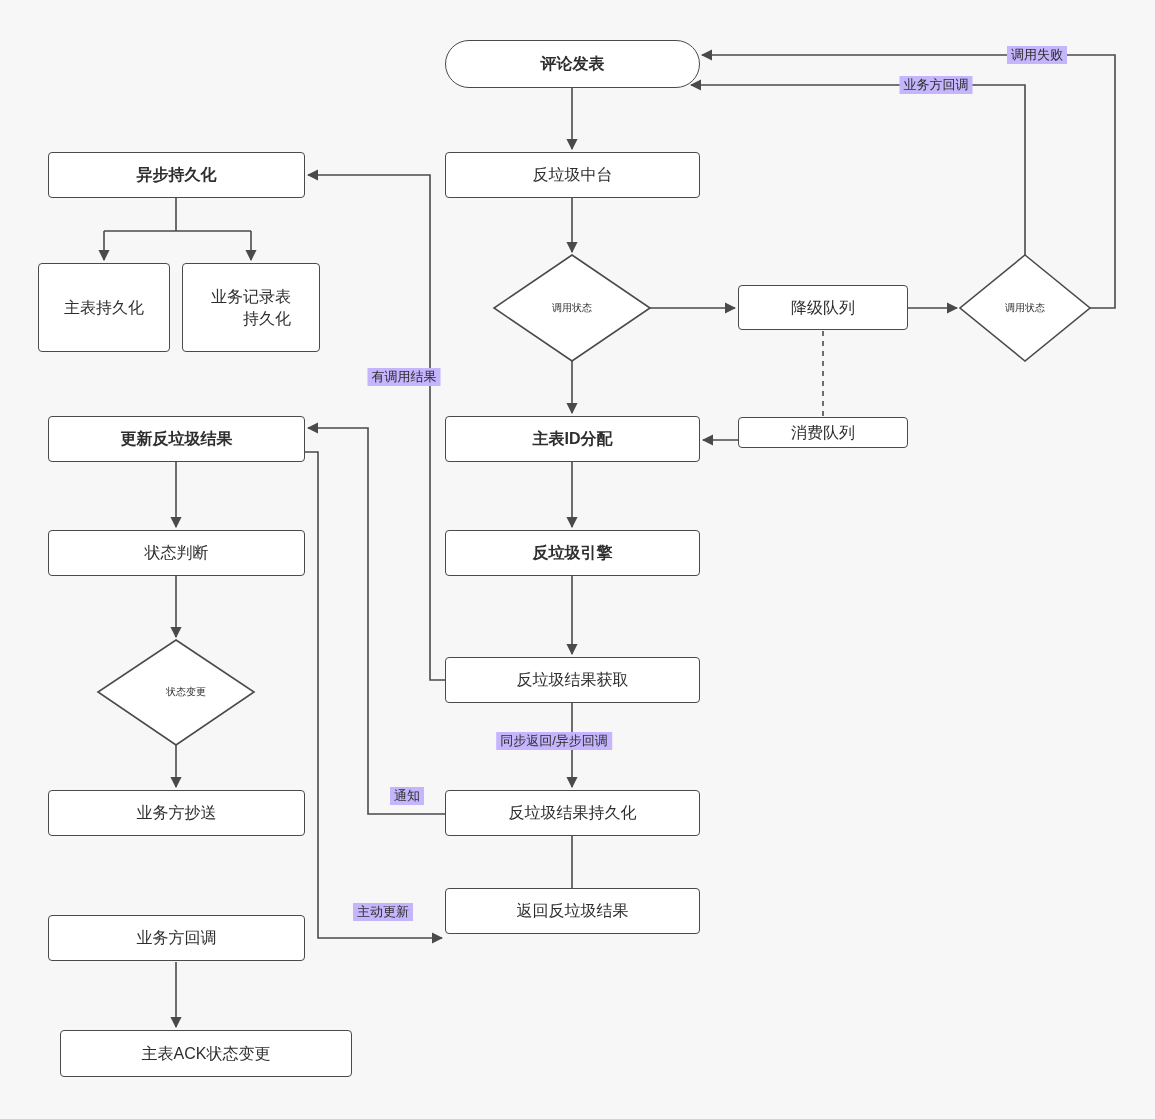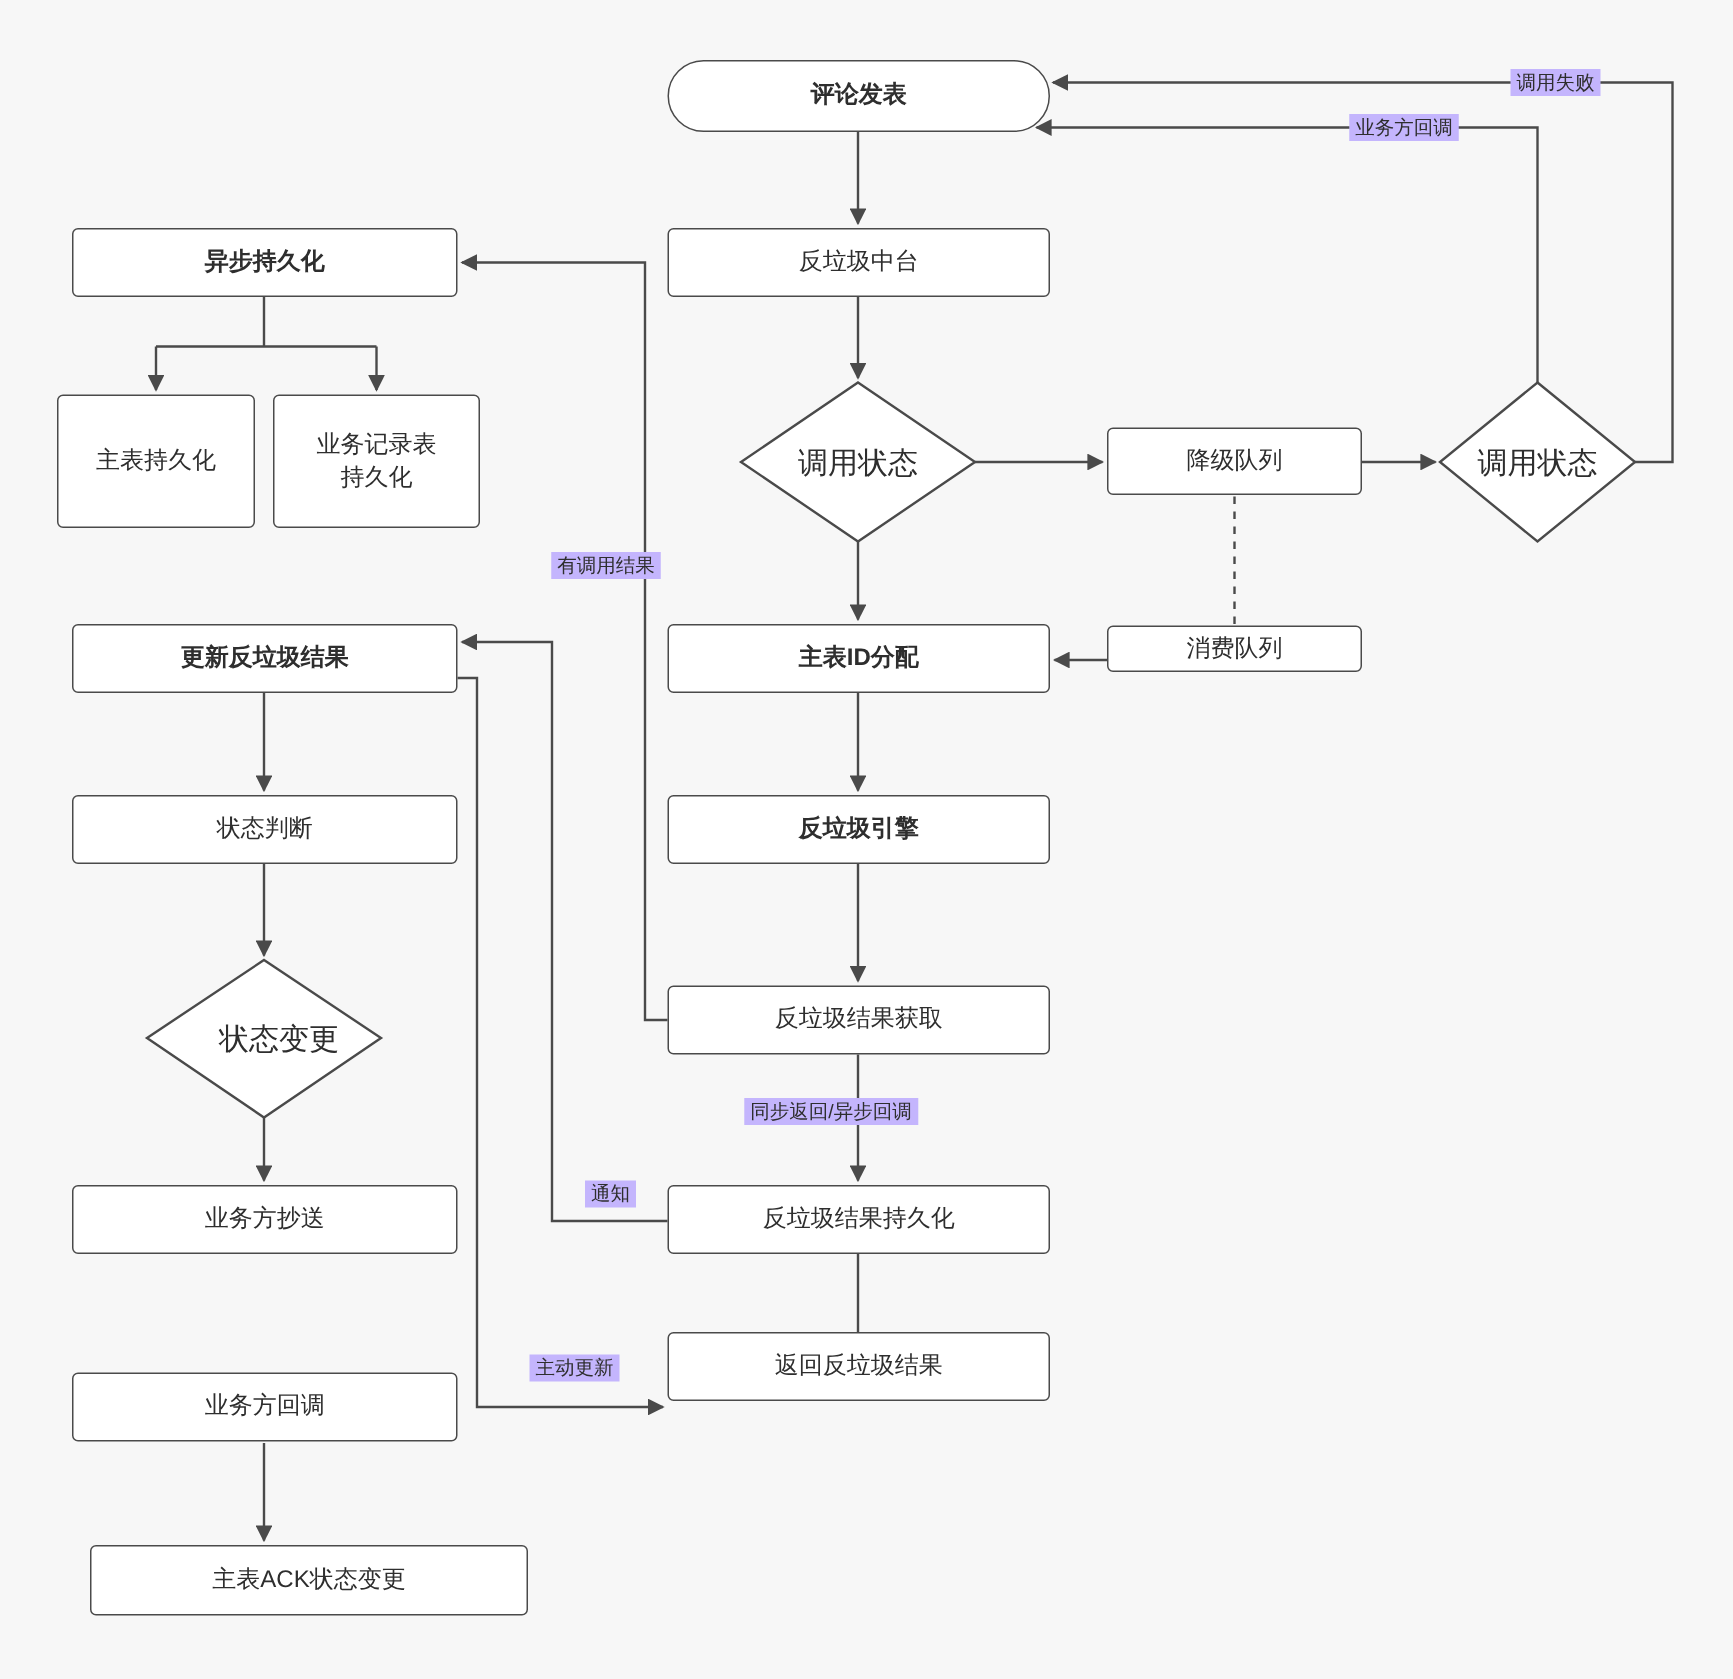--- a/index.html
+++ b/index.html
@@ -9,27 +9,27 @@
     overflow:hidden;
   }
   svg.edges{position:absolute;left:0;top:0;width:1155px;height:1119px;}
   .edge{stroke:#4a4a4a;stroke-width:1.6;fill:none;}
   .edge.dashed{stroke-dasharray:5,5;}
   .diamond{fill:#ffffff;stroke:#4a4a4a;stroke-width:1.6;}
   .node{
     position:absolute;box-sizing:border-box;
     display:flex;align-items:center;justify-content:center;
     background:#ffffff;border:1.6px solid #4a4a4a;border-radius:4px;
-    font-size:16px;text-align:center;white-space:pre-line;line-height:1.35;
+    font-size:16px;text-align:right;white-space:pre-line;line-height:1.35;
   }
   .node.stadium{border-radius:26px;}
   .node.bold{font-weight:bold;}
   .dlabel{
     position:absolute;display:flex;align-items:center;justify-content:center;
-    font-size:20px;background:transparent;pointer-events:none;
+    font-size:10px;background:transparent;pointer-events:none;
   }
   .elabel{
     position:absolute;transform:translate(-50%,-50%);
     font-size:13px;background:#c4b5fd;padding:0 4px;white-space:nowrap;
   }
 </style>
 </head>
 <body>
 
 <div class="canvas">

